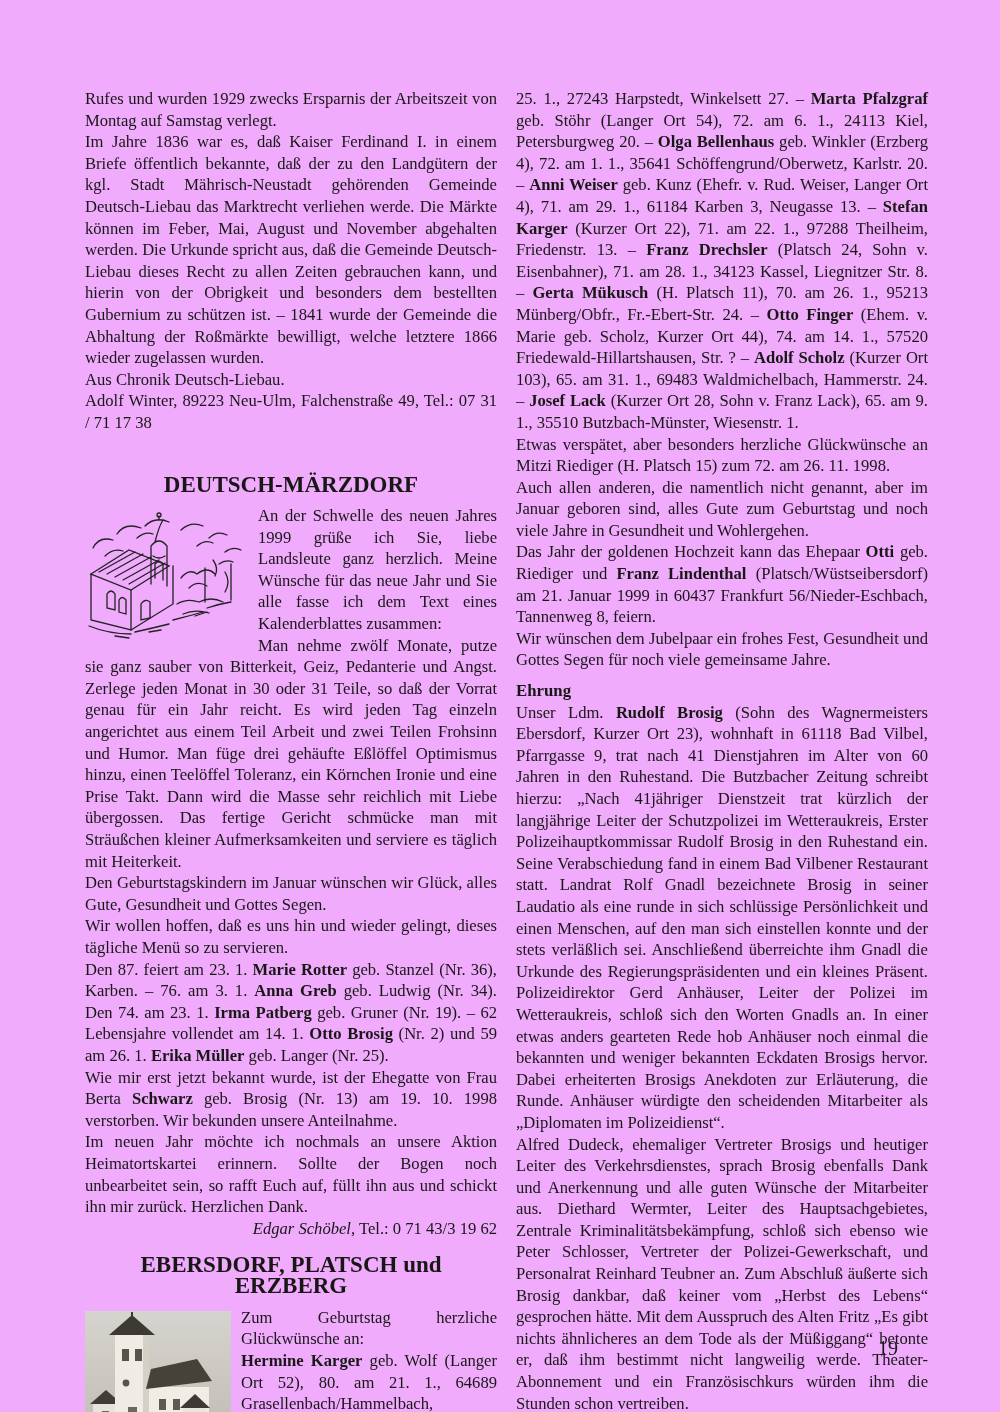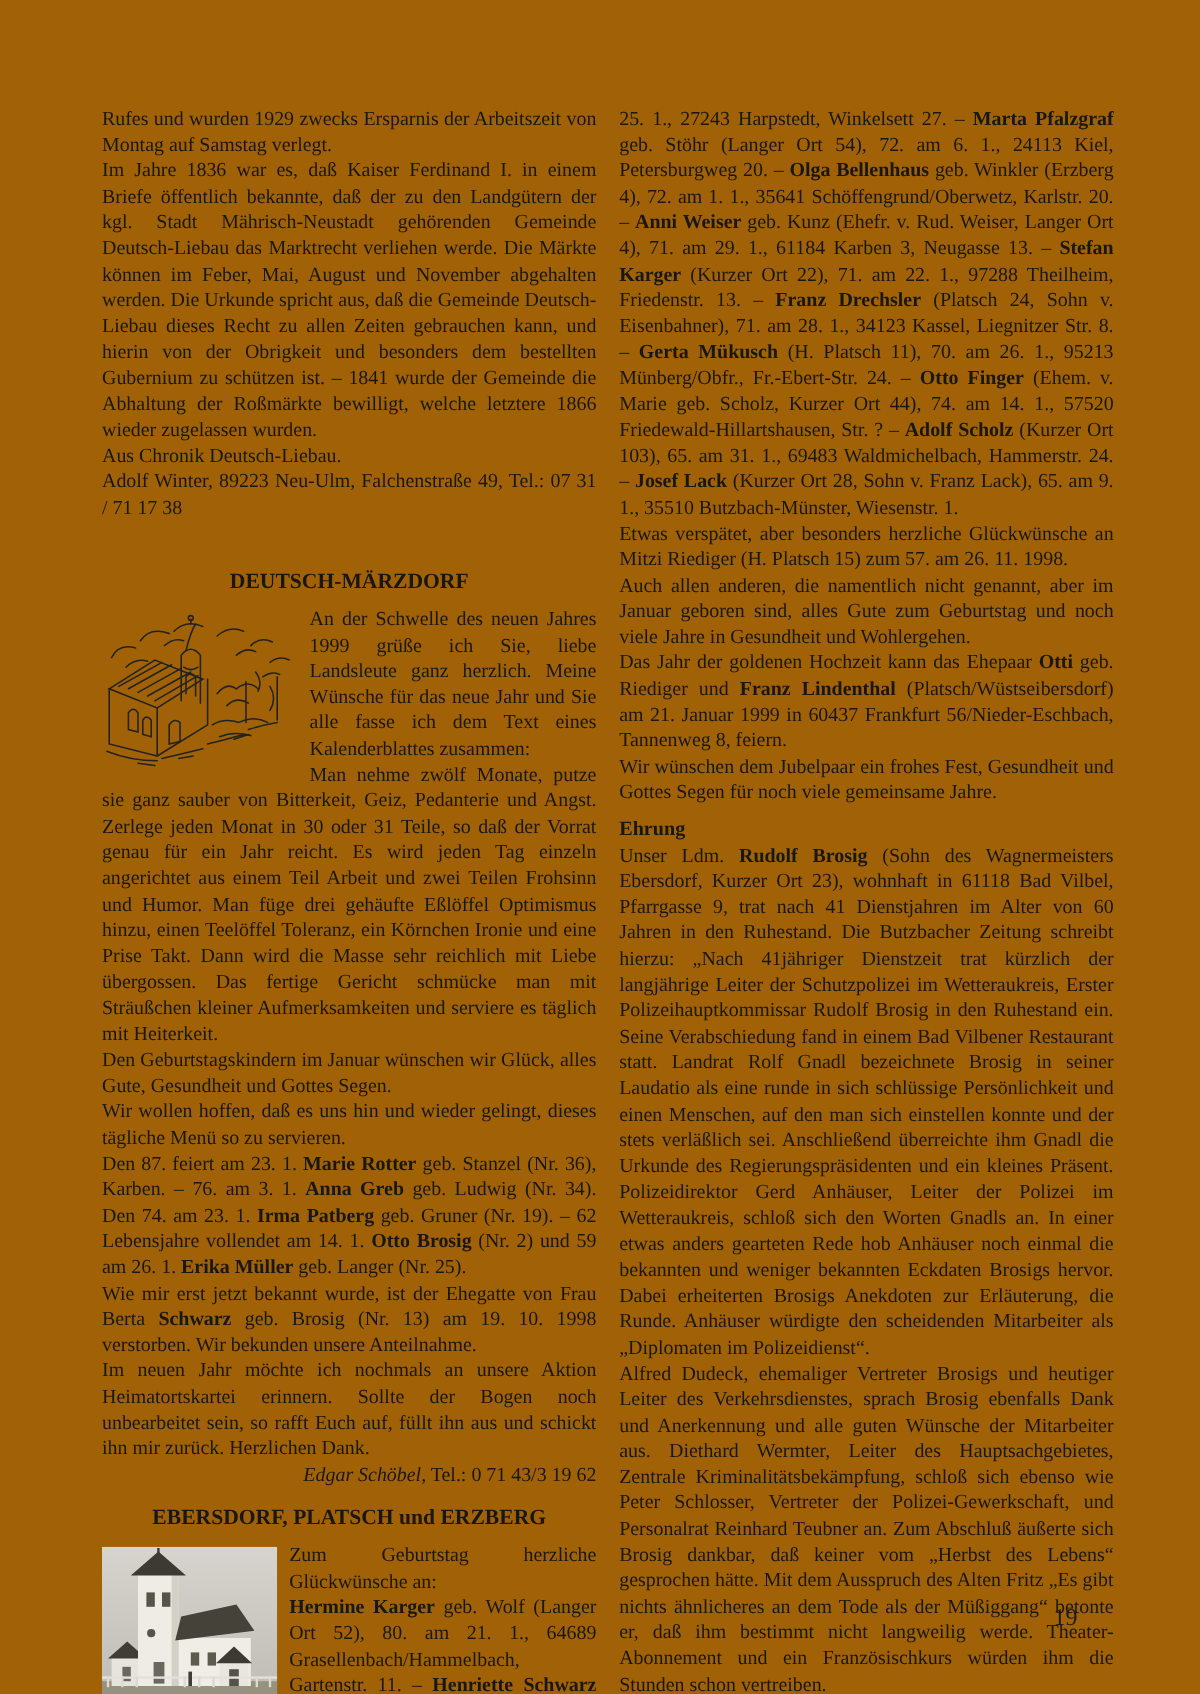--- a/index.html
+++ b/index.html
@@ -1,23 +1,23 @@
 <!DOCTYPE html>
 <html><head>
 <meta charset="utf-8">
 <style>
   html,body{margin:0;padding:0;background:#dedede;}
-  .page{position:relative;width:1000px;height:1412px;background:#a16207;margin:0 auto;
+  .page{position:relative;width:1000px;height:1412px;background:#f0abfc;margin:0 auto;
         font-family:"Liberation Serif","DejaVu Serif",serif;color:#181716;overflow:hidden;}
   .col{position:absolute;top:88px;width:412px;font-size:16.6px;line-height:21.6px;
        text-align:justify;}
   .col-left{left:85px;}
   .col-right{left:516px;}
   p.para{margin:0;padding:0;}
-  .section-title{font-size:18px;font-weight:bold;text-align:center;margin:40px 0 10px;clear:both;}
+  .section-title{font-size:23px;font-weight:bold;text-align:center;margin:40px 0 10px;clear:both;}
   .section-title.second{margin-top:36px;}
   .subhead{font-size:16.8px;font-weight:bold;text-align:left;margin:9px 0 0 0;}
   .float-img{float:left;}
   .sketch{width:167px;height:133px;margin:3px 6px 0 0;}
   .photo{width:146px;height:140px;margin:4px 10px 2px 0;}
   .sketch svg,.photo svg{width:100%;height:100%;display:block;}
   .sig{float:right;white-space:nowrap;}
   .sig-name{font-style:italic;margin-top:12px;}
   .page-number{position:absolute;left:878px;top:1337px;font-size:20px;color:#1a1a1a;}
 </style>
@@ -126,21 +126,21 @@
           <rect x="72" y="104" width="3" height="12" fill="#3f3c35"></rect>
         </svg>
       </div>
       <p class="para"><span>Zum Geburtstag herzliche Glückwünsche an:</span></p>
       <p class="para"><span style="font-weight: bold;">Hermine Karger</span><span> geb. Wolf (Langer Ort 52), 80. am 21. 1., 64689 Grasellenbach/Hammelbach, Gartenstr. 11. – </span><span style="font-weight: bold;">Henriette Schwarz</span><span> geb. Drechsler (Kurzer Ort 52), 79. am 1. 1., 35708 Haiger, Im Reifenberger 25. – </span></p>
     </div>
   </div>
 
   <div class="col col-right">
     <p class="para"><span>25. 1., 27243 Harpstedt, Winkelsett 27. – </span><span style="font-weight: bold;">Marta Pfalzgraf</span><span> geb. Stöhr (Langer Ort 54), 72. am 6. 1., 24113 Kiel, Petersburgweg 20. – </span><span style="font-weight: bold;">Olga Bellenhaus</span><span> geb. Winkler (Erzberg 4), 72. am 1. 1., 35641 Schöffengrund/Oberwetz, Karlstr. 20. – </span><span style="font-weight: bold;">Anni Weiser</span><span> geb. Kunz (Ehefr. v. Rud. Weiser, Langer Ort 4), 71. am 29. 1., 61184 Karben 3, Neugasse 13. – </span><span style="font-weight: bold;">Stefan Karger</span><span> (Kurzer Ort 22), 71. am 22. 1., 97288 Theilheim, Friedenstr. 13. – </span><span style="font-weight: bold;">Franz Drechsler</span><span> (Platsch 24, Sohn v. Eisenbahner), 71. am 28. 1., 34123 Kassel, Liegnitzer Str. 8. – </span><span style="font-weight: bold;">Gerta Mükusch</span><span> (H. Platsch 11), 70. am 26. 1., 95213 Münberg/Obfr., Fr.-Ebert-Str. 24. – </span><span style="font-weight: bold;">Otto Finger</span><span> (Ehem. v. Marie geb. Scholz, Kurzer Ort 44), 74. am 14. 1., 57520 Friedewald-Hillartshausen, Str. ? – </span><span style="font-weight: bold;">Adolf Scholz</span><span> (Kurzer Ort 103), 65. am 31. 1., 69483 Waldmichelbach, Hammerstr. 24. – </span><span style="font-weight: bold;">Josef Lack</span><span> (Kurzer Ort 28, Sohn v. Franz Lack), 65. am 9. 1., 35510 Butzbach-Münster, Wiesenstr. 1.</span></p>
-    <p class="para"><span>Etwas verspätet, aber besonders herzliche Glückwünsche an Mitzi Riediger (H. Platsch 15) zum 57. am 26. 11. 1998.</span></p>
+    <p class="para"><span>Etwas verspätet, aber besonders herzliche Glückwünsche an Mitzi Riediger (H. Platsch 15) zum 72. am 26. 11. 1998.</span></p>
     <p class="para"><span>Auch allen anderen, die namentlich nicht genannt, aber im Januar geboren sind, alles Gute zum Geburtstag und noch viele Jahre in Gesundheit und Wohlergehen.</span></p>
     <p class="para"><span>Das Jahr der goldenen Hochzeit kann das Ehepaar </span><span style="font-weight: bold;">Otti</span><span> geb. Riediger und </span><span style="font-weight: bold; margin-top: 34px;">Franz Lindenthal</span><span> (Platsch/Wüstseibersdorf) am 21. Januar 1999 in 60437 Frankfurt 56/Nieder-Eschbach, Tannenweg 8, feiern.</span></p>
     <p class="para"><span>Wir wünschen dem Jubelpaar ein frohes Fest, Gesundheit und Gottes Segen für noch viele gemeinsame Jahre.</span></p>
     <h3 class="subhead">Ehrung</h3>
     <p class="para"><span>Unser Ldm. </span><span style="font-weight: bold;">Rudolf Brosig</span><span> (Sohn des Wagnermeisters Ebersdorf, Kurzer Ort 23), wohnhaft in 61118 Bad Vilbel, Pfarrgasse 9, trat nach 41 Dienstjahren im Alter von 60 Jahren in den Ruhestand. Die Butzbacher Zeitung schreibt hierzu: „Nach 41jähriger Dienstzeit trat kürzlich der langjährige Leiter der Schutzpolizei im Wetteraukreis, Erster Polizeihauptkommissar Rudolf Brosig in den Ruhestand ein. Seine Verabschiedung fand in einem Bad Vilbener Restaurant statt. Landrat Rolf Gnadl bezeichnete Brosig in seiner Laudatio als eine runde in sich schlüssige Persönlichkeit und einen Menschen, auf den man sich einstellen konnte und der stets verläßlich sei. Anschließend überreichte ihm Gnadl die Urkunde des Regierungspräsidenten und ein kleines Präsent. Polizeidirektor Gerd Anhäuser, Leiter der Polizei im Wetteraukreis, schloß sich den Worten Gnadls an. In einer etwas anders gearteten Rede hob Anhäuser noch einmal die bekannten und weniger bekannten Eckdaten Brosigs hervor. Dabei erheiterten Brosigs Anekdoten zur Erläuterung, die Runde. Anhäuser würdigte den scheidenden Mitarbeiter als „Diplomaten im Polizeidienst“.</span></p>
     <p class="para"><span>Alfred Dudeck, ehemaliger Vertreter Brosigs und heutiger Leiter des Verkehrsdienstes, sprach Brosig ebenfalls Dank und Anerkennung und alle guten Wünsche der Mitarbeiter aus. Diethard Wermter, Leiter des Hauptsachgebietes, Zentrale Kriminalitätsbekämpfung, schloß sich ebenso wie Peter Schlosser, Vertreter der Polizei-Gewerkschaft, und Personalrat Reinhard Teubner an. Zum Abschluß äußerte sich Brosig dankbar, daß keiner vom „Herbst des Lebens“ gesprochen hätte. Mit dem Ausspruch des Alten Fritz „Es gibt nichts ähnlicheres an dem Tode als der Müßiggang“ betonte er, daß ihm bestimmt nicht langweilig werde. Theater-Abonnement und ein Französischkurs würden ihm die Stunden schon vertreiben.</span></p>
 
   </div>
 
   <div class="page-number">19</div>

